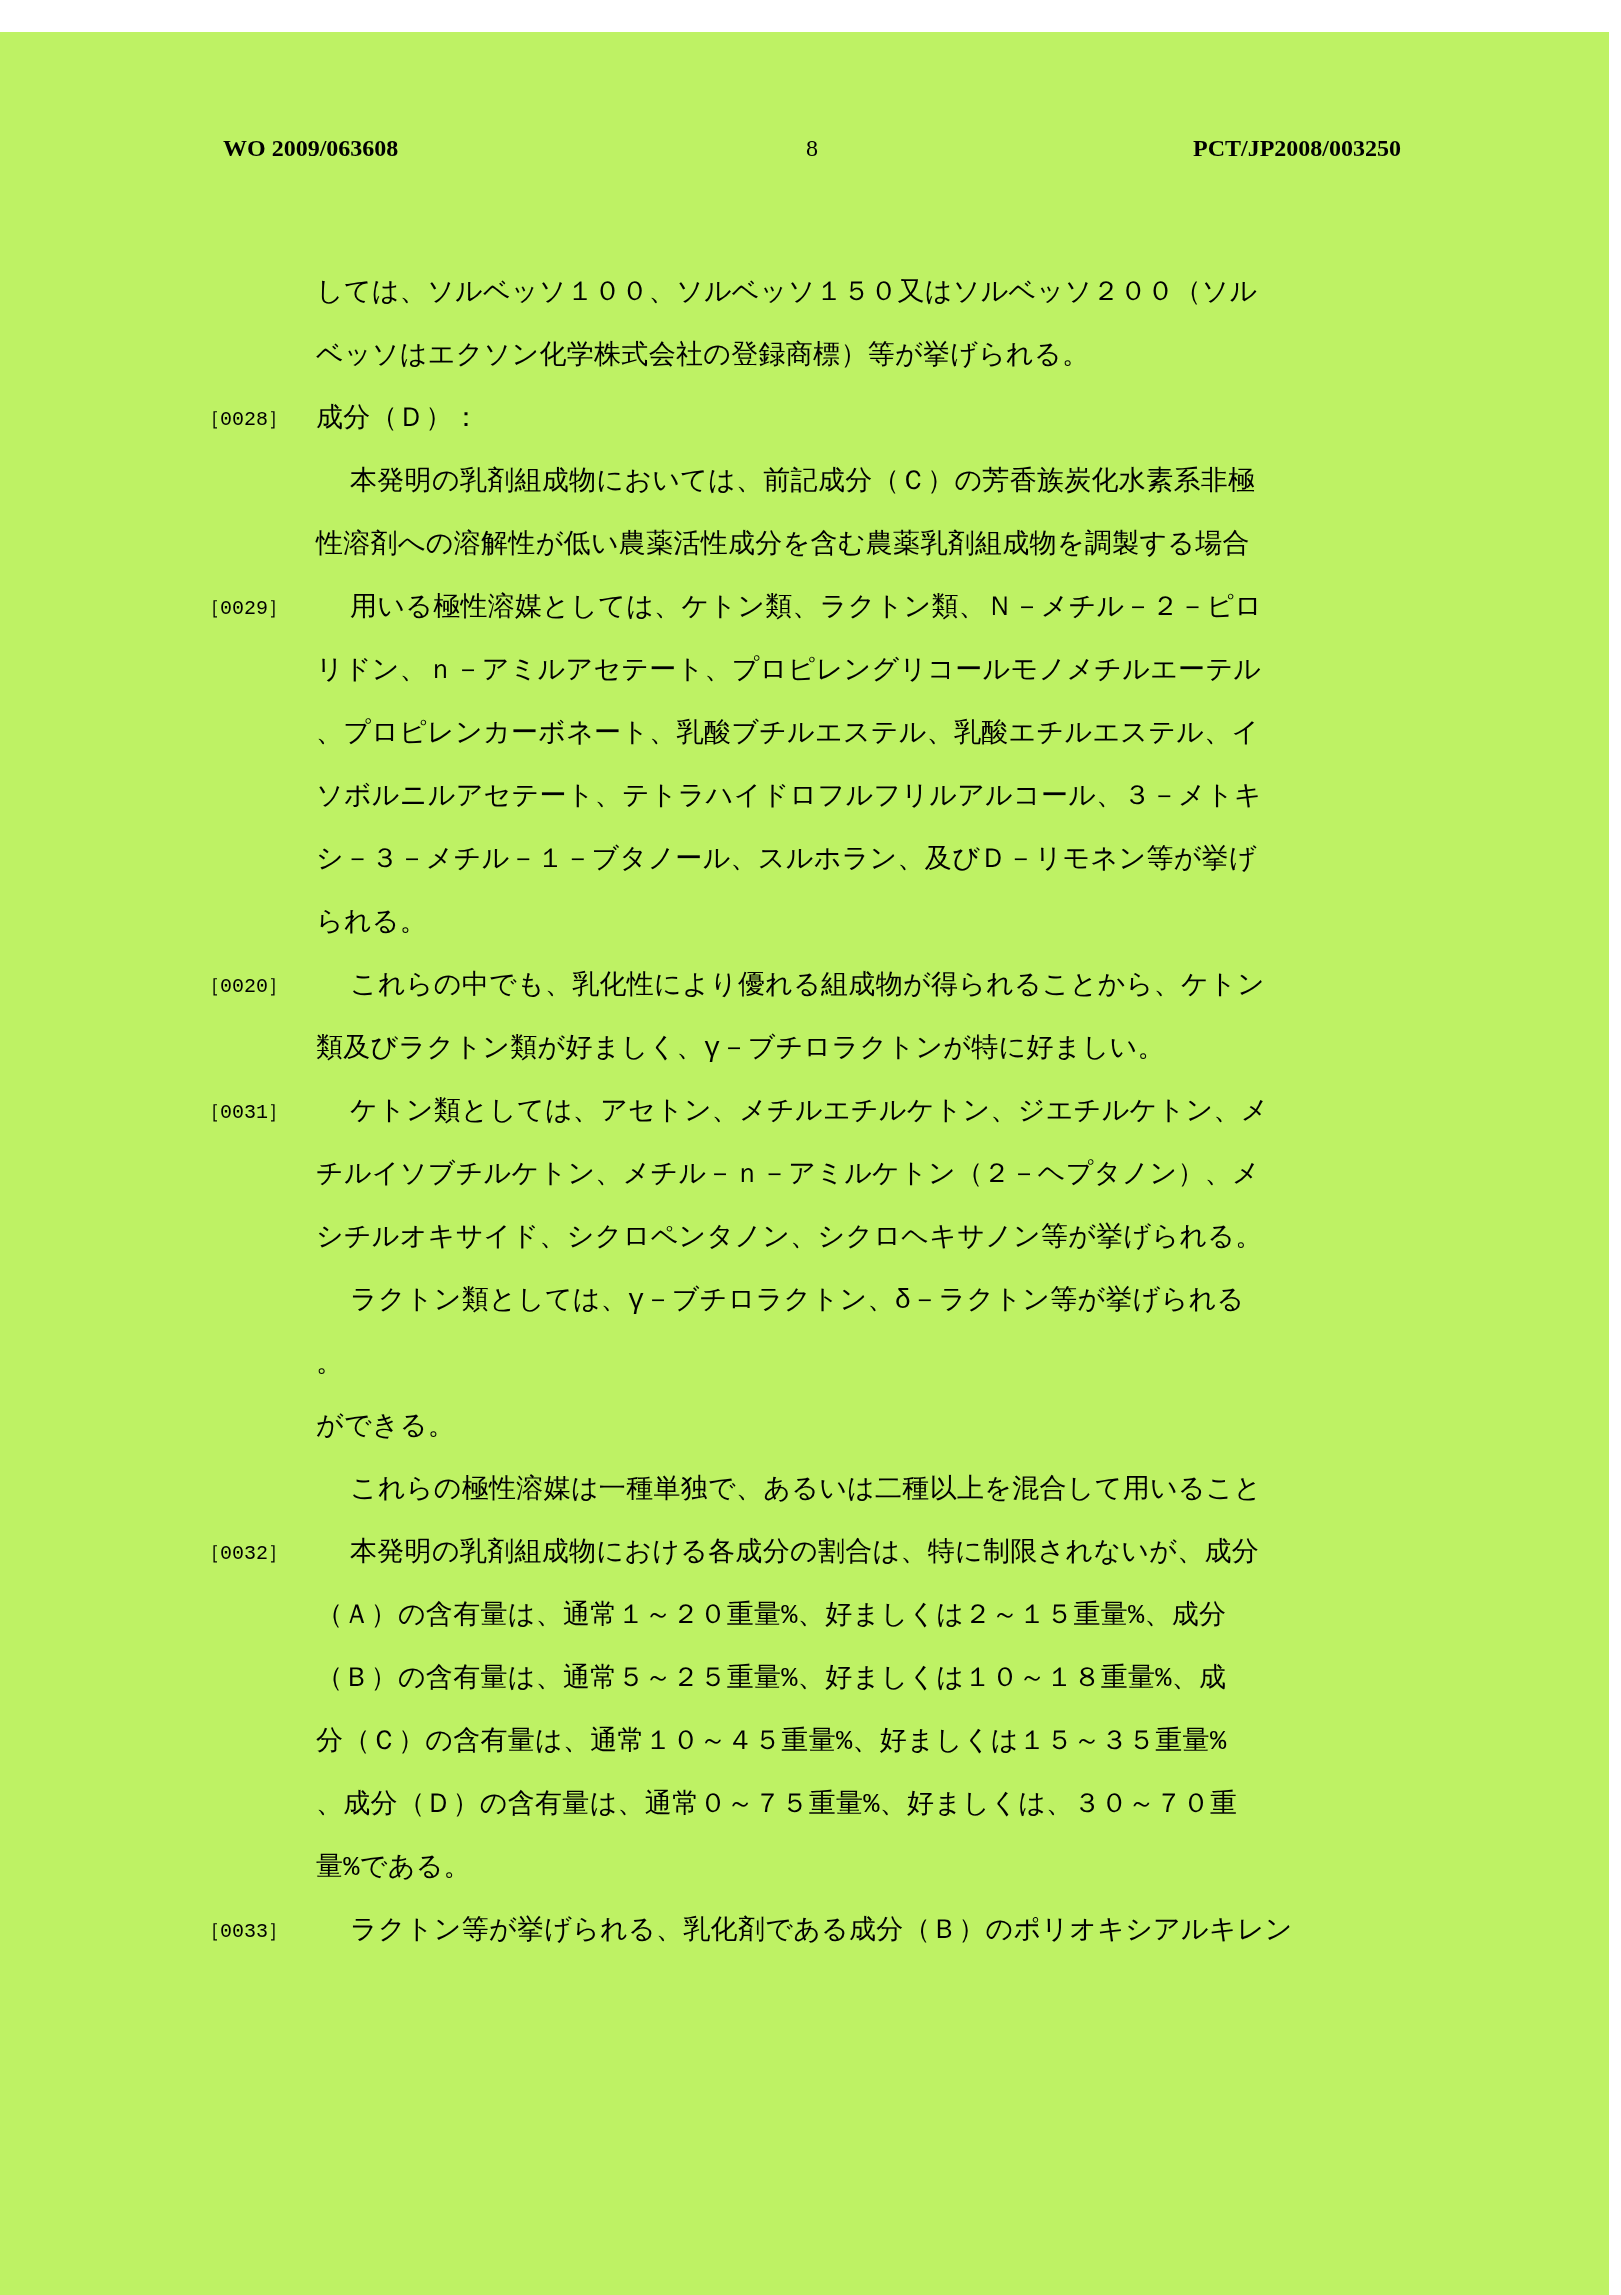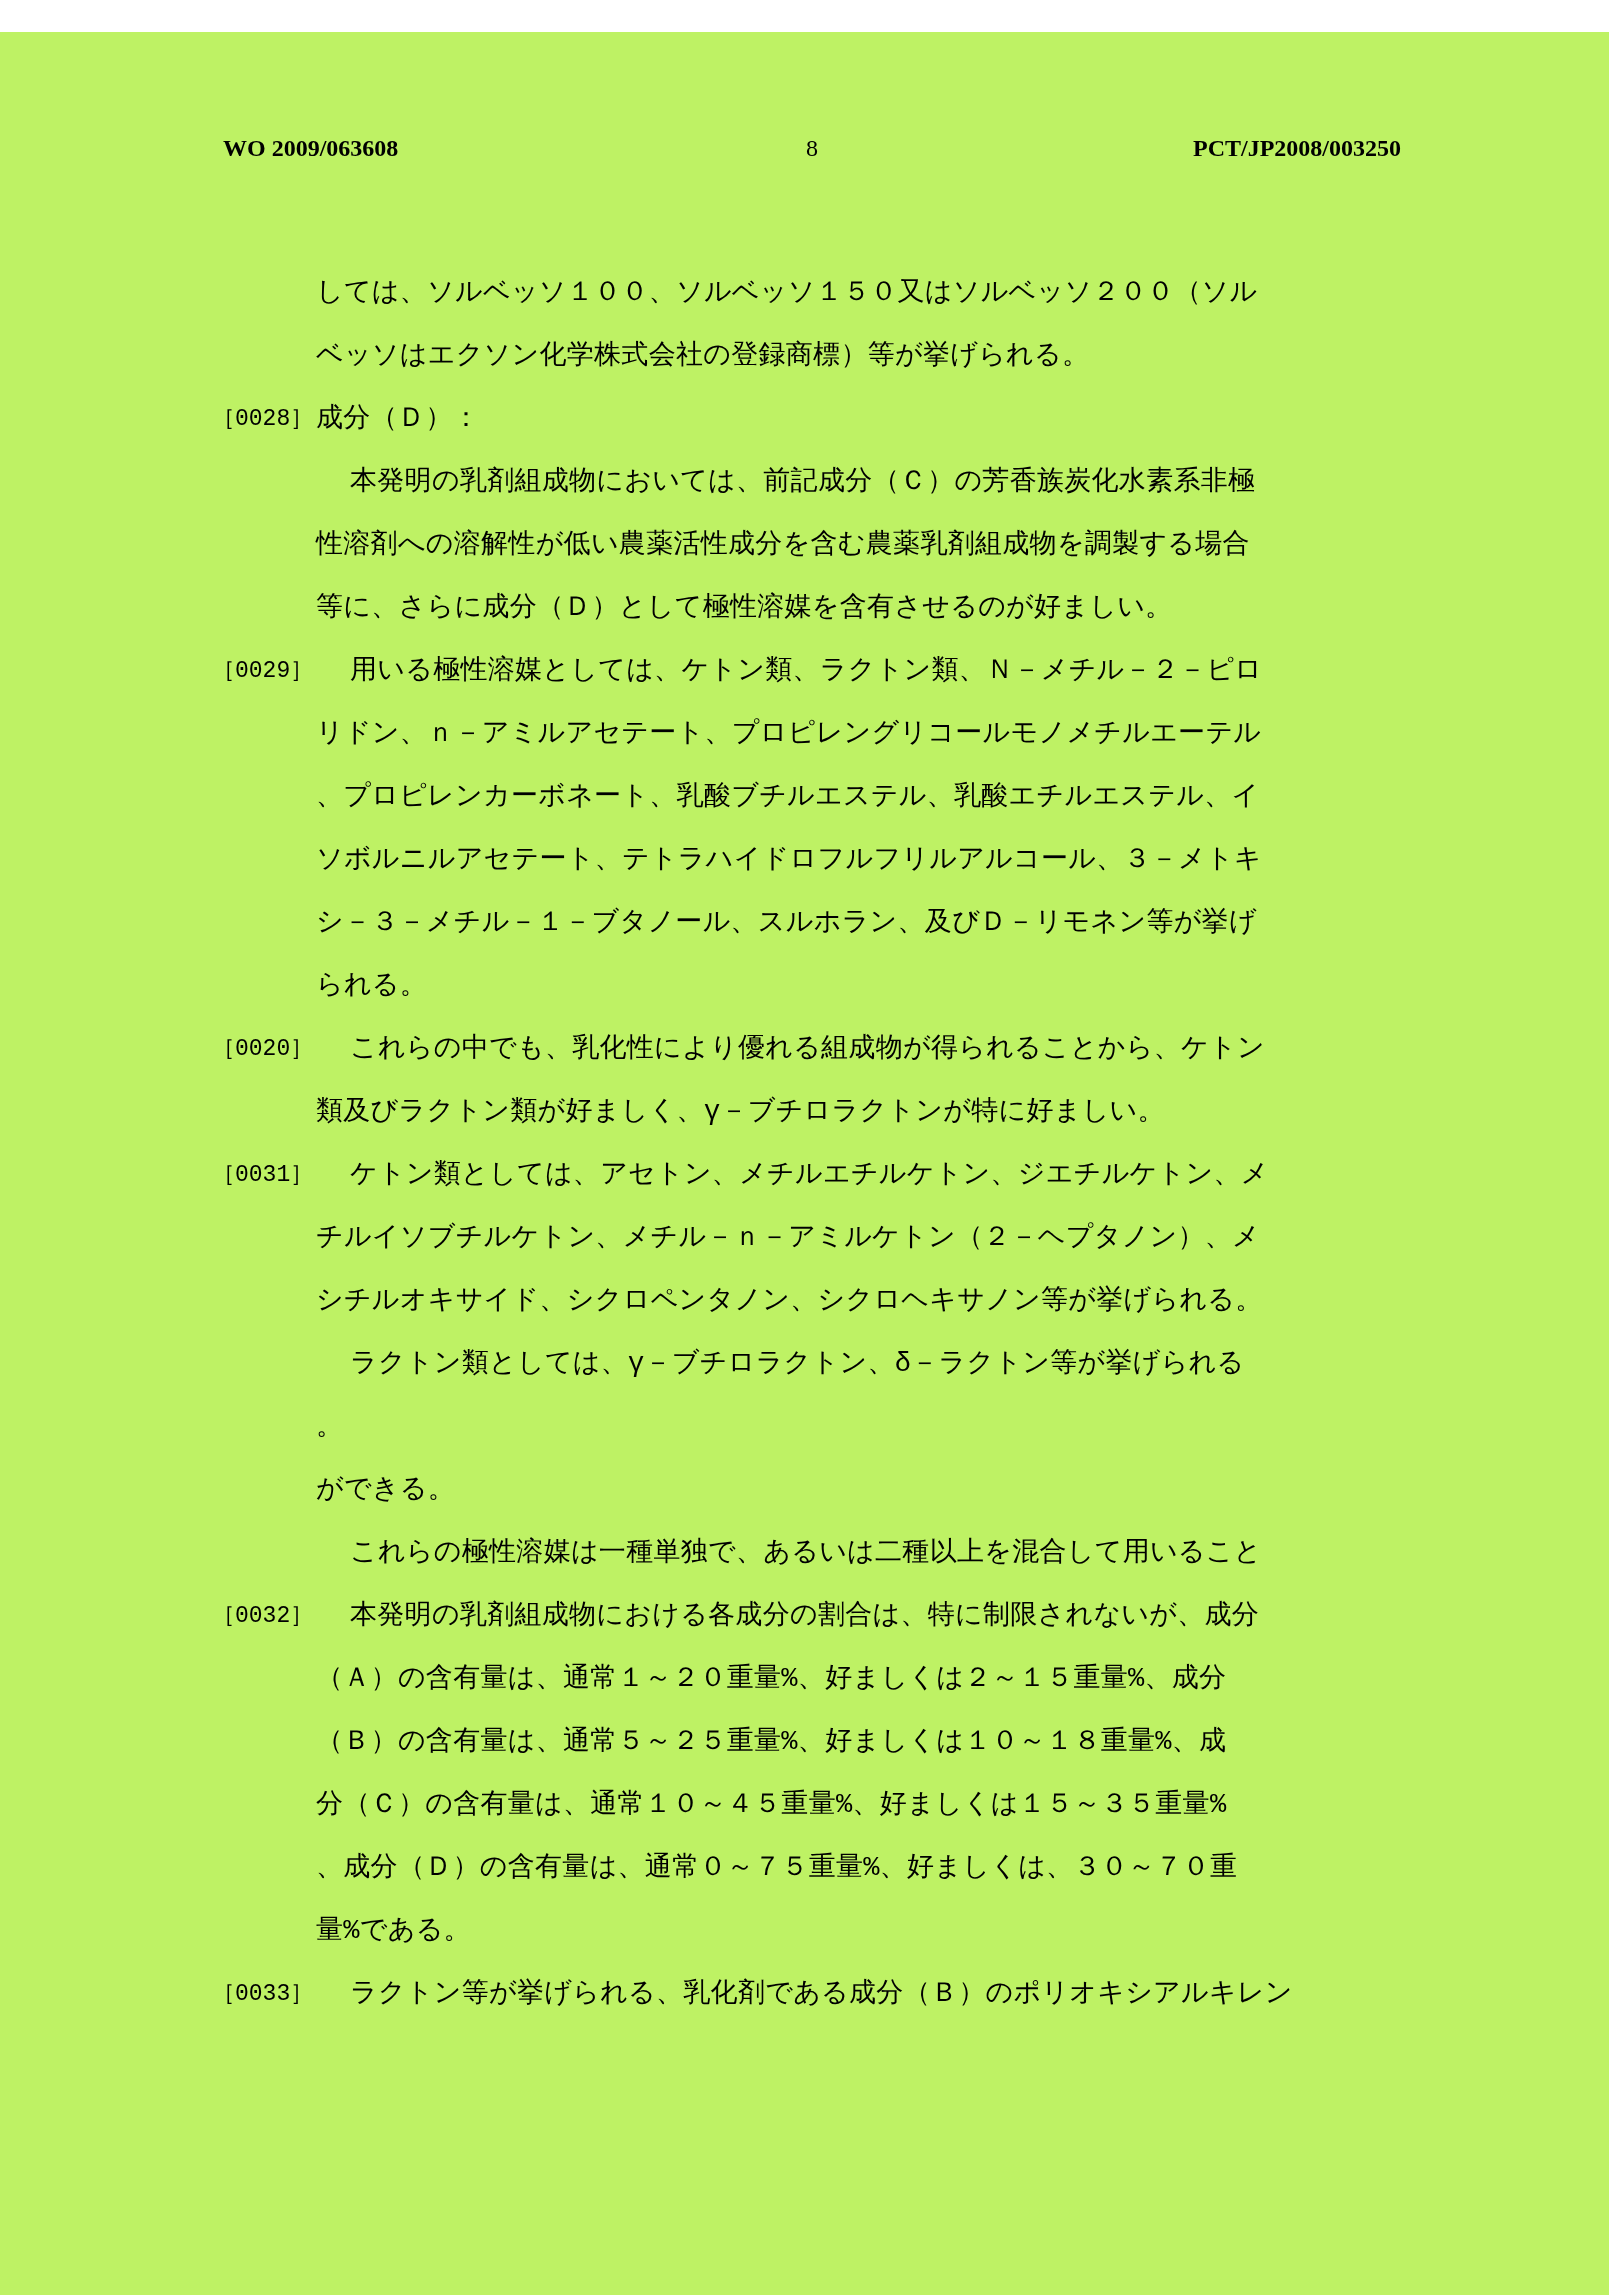--- a/index.html
+++ b/index.html
@@ -63,24 +63,24 @@
     height: 63px;
     line-height: 63px;
     white-space: nowrap;
     font-size: 27px;
     letter-spacing: 0.3px;
   }
 
   
   .para-num {
     position: absolute;
-    left: 16px;
+    left: 4px;
     top: 0;
     width: 111px;
-    font-size: 23px;
+    font-size: 20px;
     letter-spacing: 0px;
   }
 
   
   .line-text {
     position: absolute;
     left: 120px;
     top: 0;
   }
   
@@ -106,23 +106,20 @@
       </div>
       <div class="line">
         <span class="para-num">［0028］</span>
         <span class="line-text">成分（Ｄ）：</span>
       </div>
       <div class="line">
         <span class="line-text indent">本発明の乳剤組成物においては、前記成分（Ｃ）の芳香族炭化水素系非極</span>
       </div>
       <div class="line">
         <span class="line-text">性溶剤への溶解性が低い農薬活性成分を含む農薬乳剤組成物を調製する場合</span>
-      </div>
-      <div class="line">
-        <span class="line-text">等に、さらに成分（Ｄ）として極性溶媒を含有させるのが好ましい。</span>
       </div>
       <div class="line">
         <span class="para-num">［0029］</span>
         <span class="line-text indent">用いる極性溶媒としては、ケトン類、ラクトン類、Ｎ－メチル－２－ピロ</span>
       </div>
       <div class="line">
         <span class="line-text">リドン、ｎ－アミルアセテート、プロピレングリコールモノメチルエーテル</span>
       </div>
       <div class="line">
         <span class="line-text">、プロピレンカーボネート、乳酸ブチルエステル、乳酸エチルエステル、イ</span>

